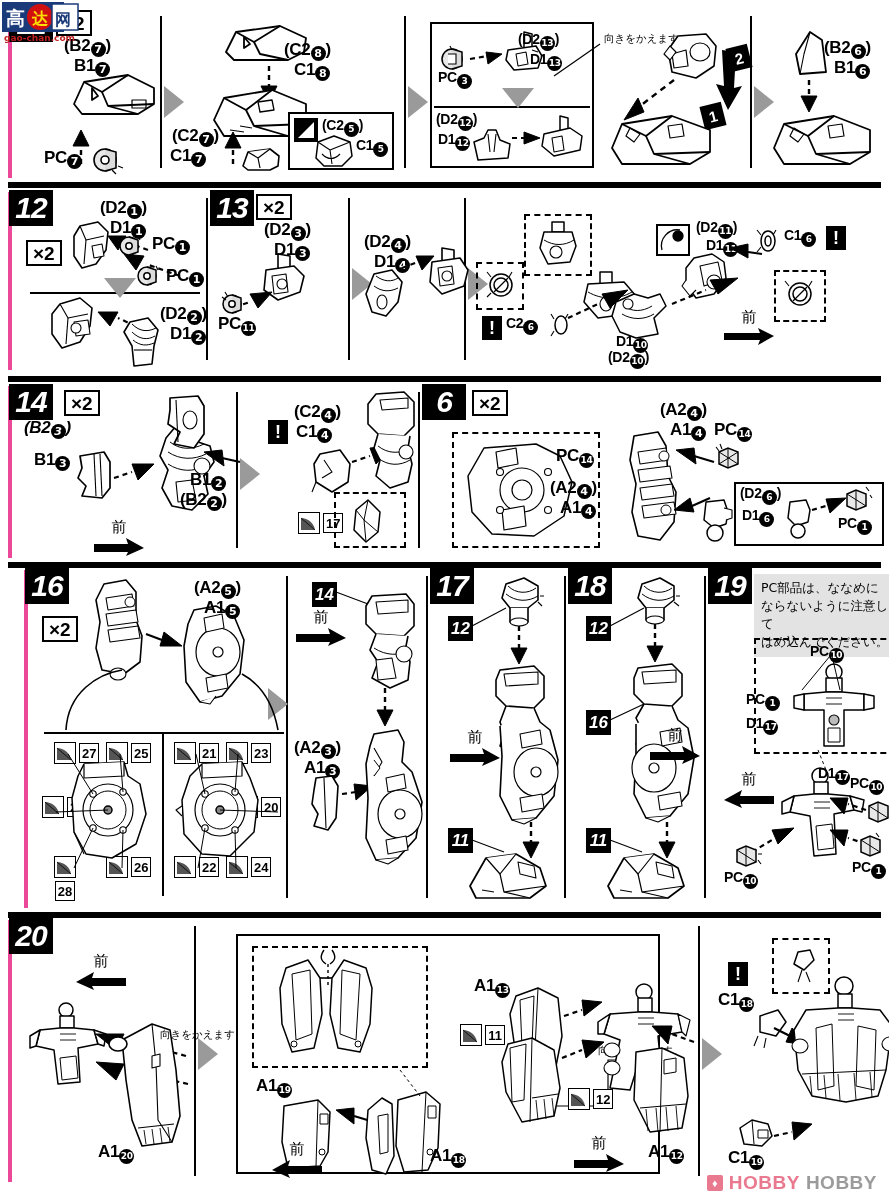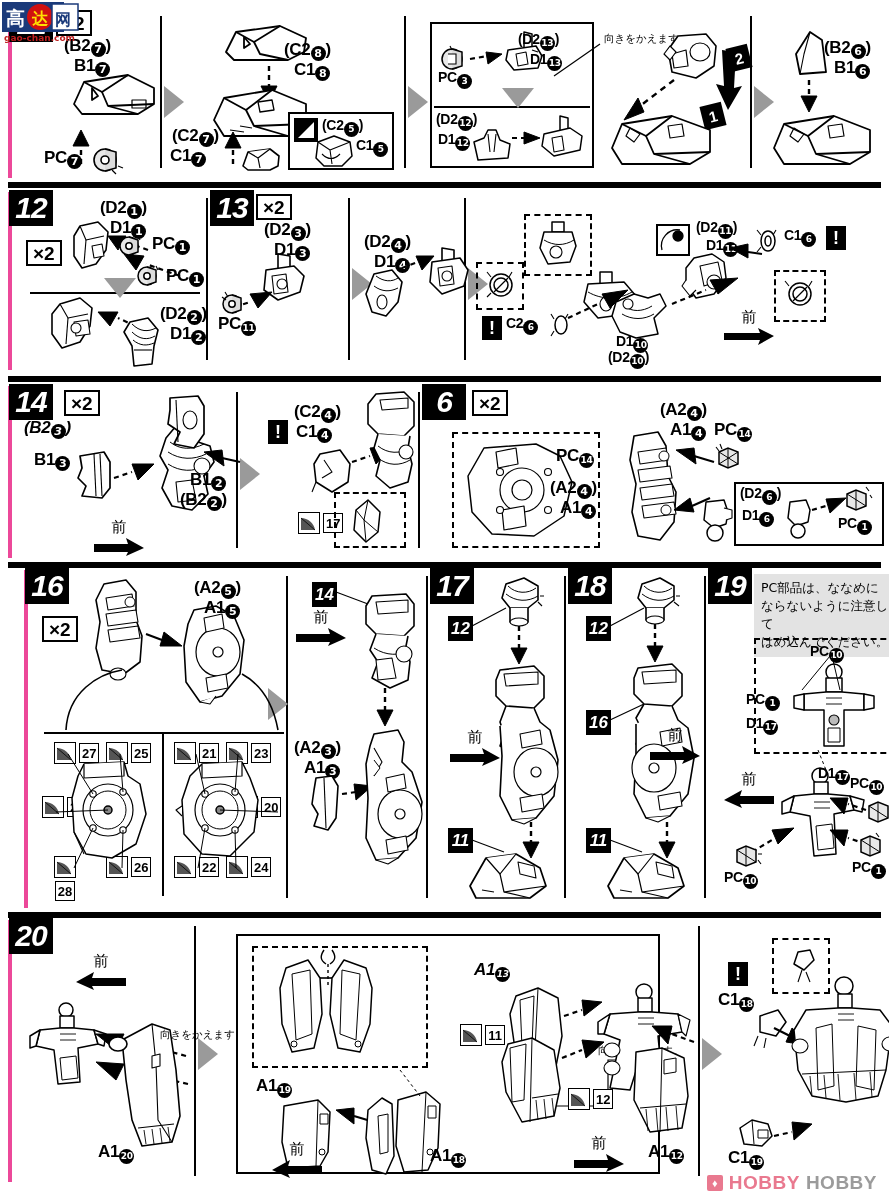--- a/index.html
+++ b/index.html
@@ -1500,21 +1500,21 @@
             <path d="M2 12 L20 2 L18 8 L52 8 L52 16 L18 16 L20 20 Z"></path>
           </svg>
       </div>
       <div class="jtiny" style="left:586px; top:124px;">向きをかえます。</div>
       <div class="art" style="left:500px; top:136px;">
         <svg width="150" height="60" viewBox="0 0 150 60" stroke="#000" stroke-width="1.2" fill="none">
           <path d="M148 4 L96 4 L96 50 L2 50"></path>
         </svg>
       </div>
 
-      <div class="plabel" style="left:462px; top:40px;font-style:italic;">
+      <div class="plabel" style="left:462px; top:56px;">
         <span>A1</span><span class="cnum w2">13</span>
       </div>
       <div class="art" style="left:492px; top:66px;">
         <svg width="66" height="88" viewBox="0 0 66 88" fill="#fff" stroke="#000" stroke-width="1.5" stroke-linejoin="round">
           <path d="M12 10 L34 2 L54 12 L58 50 L52 80 L22 84 L10 56 L6 28 Z"></path>
           <path d="M34 2 L30 84" stroke-width="1.0"></path>
           <path d="M16 14 L30 10 L28 60 L18 62 Z" stroke-width="1.0"></path>
         </svg>
       </div>
       <div class="art" style="left:552px; top:78px;">

